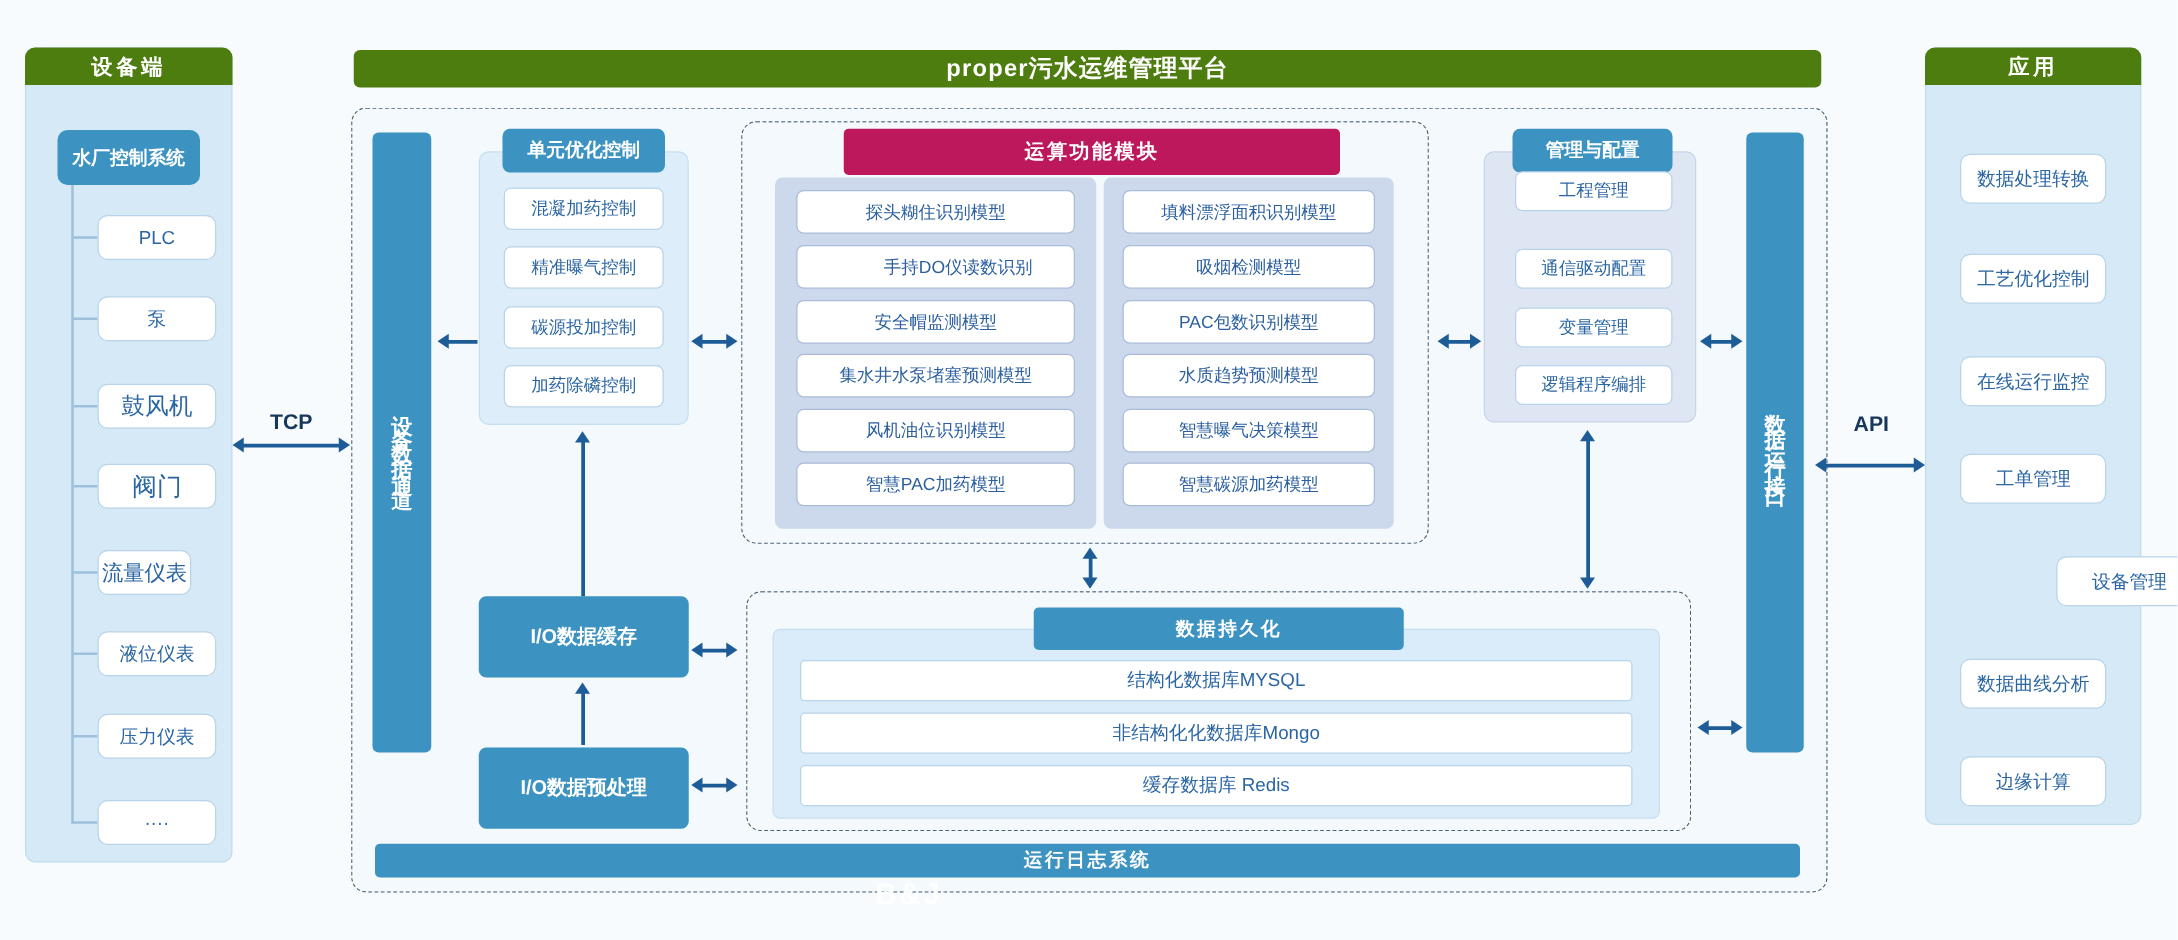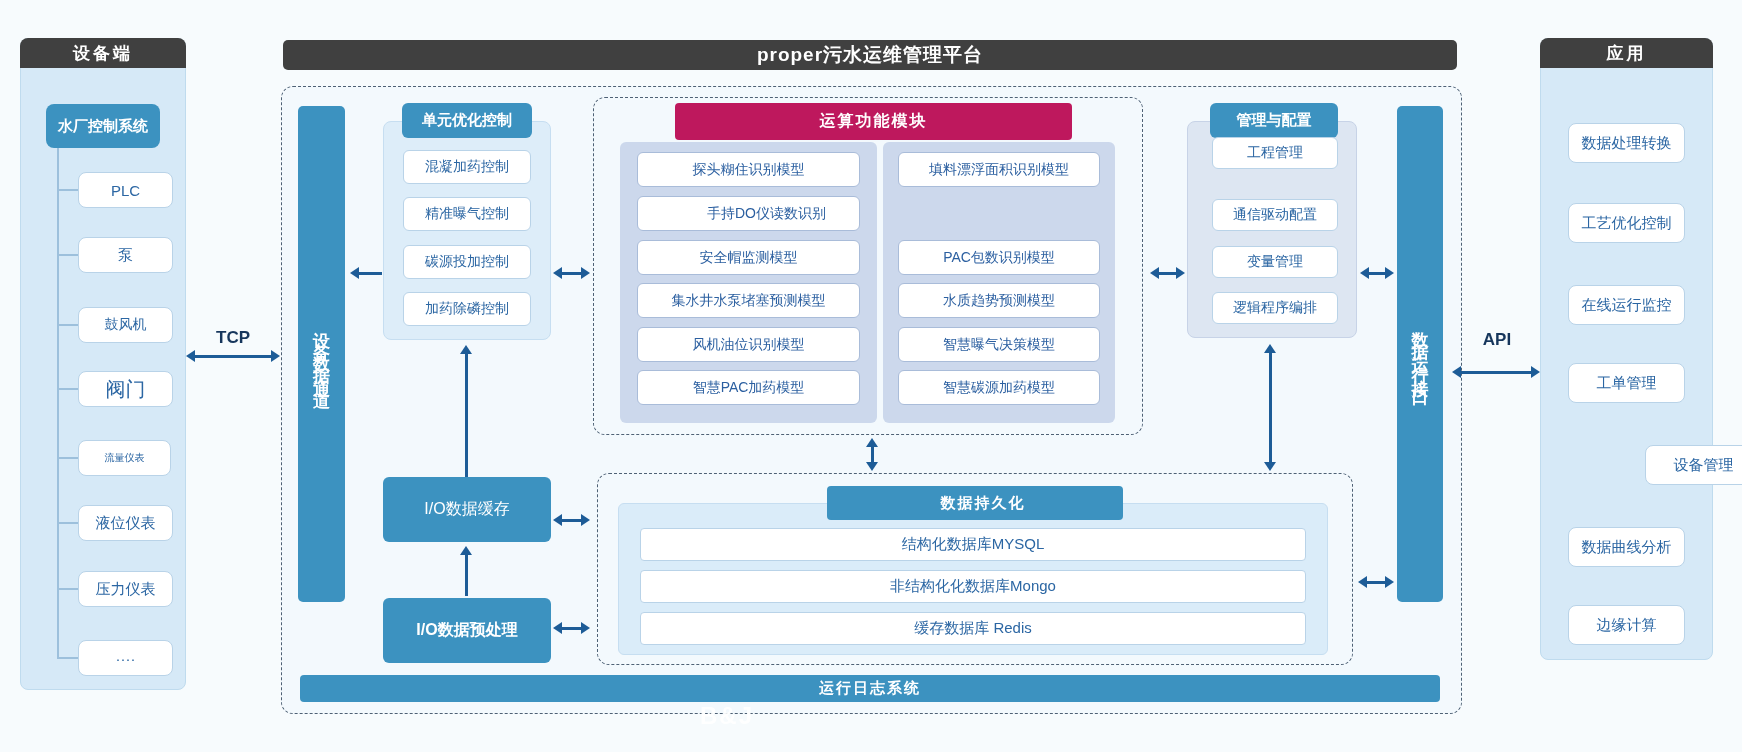--- a/index.html
+++ b/index.html
@@ -1,20 +1,20 @@
 <!DOCTYPE html>
 <html><head>
 <meta charset="utf-8">
 <style>
   html,body{margin:0;padding:0;background:#ffffff;}
   #canvas{position:relative;width:1742px;height:752px;background:#f7fbfd;
           font-family:"Liberation Sans",sans-serif;overflow:hidden;}
   .abs{position:absolute;box-sizing:border-box;}
   .flexc{display:flex;align-items:center;justify-content:center;text-align:center;}
-  .dark-hdr{background:#404040;color:#fff;font-weight:bold;letter-spacing:3px;}
+  .dark-hdr{background:#4d7c0f;color:#fff;font-weight:bold;letter-spacing:3px;}
   .teal{background:#3c92c0;color:#fff;}
   .white-box{background:#ffffff;border:1px solid #b9d3e8;border-radius:8px;color:#2b66a3;}
   .compute-box{background:#ffffff;border:1px solid #a9bcd9;border-radius:6px;color:#2b5fa0;}
   .panel{background:#d6e9f7;border:1px solid #bfdbee;border-radius:8px;}
   .container{background:#ddedf9;border:1px solid #c6def1;border-radius:8px;}
   .column{background:#ccd8ec;border-radius:6px;}
   .dashed{border:1.5px dashed #4e6175;border-radius:12px;}
   .vtext{writing-mode:vertical-lr;text-orientation:upright;letter-spacing:12px;
          font-weight:bold;font-size:17px;}
   .lbl{color:#16365c;font-weight:bold;font-size:17px;text-align:center;}
@@ -49,23 +49,23 @@
   <div class="abs tree" style="left:58px;top:254px;width:20px;height:2px;"></div>
   <div class="abs tree" style="left:58px;top:324px;width:20px;height:2px;"></div>
   <div class="abs tree" style="left:58px;top:388px;width:20px;height:2px;"></div>
   <div class="abs tree" style="left:58px;top:457px;width:20px;height:2px;"></div>
   <div class="abs tree" style="left:58px;top:522px;width:20px;height:2px;"></div>
   <div class="abs tree" style="left:58px;top:588px;width:20px;height:2px;"></div>
   <div class="abs tree" style="left:58px;top:657px;width:20px;height:2px;"></div>
 
   <div class="abs flexc white-box" style="left:78px;top:172px;width:95px;height:36px;font-size:15px;">PLC</div>
   <div class="abs flexc white-box" style="left:78px;top:237px;width:95px;height:36px;font-size:15px;">泵</div>
-  <div class="abs flexc white-box" style="left:78px;top:307px;width:95px;height:36px;font-size:14px;">鼓风机</div>
+  <div class="abs flexc white-box" style="left:78px;top:307px;width:95px;height:36px;font-size:19px;">鼓风机</div>
   <div class="abs flexc white-box" style="left:78px;top:371px;width:95px;height:36px;font-size:20px;">阀门</div>
-  <div class="abs flexc white-box" style="left:78px;top:440px;width:93px;height:36px;font-size:10px;">流量仪表</div>
+  <div class="abs flexc white-box" style="left:78px;top:440px;width:75px;height:36px;font-size:17px;">流量仪表</div>
   <div class="abs flexc white-box" style="left:78px;top:505px;width:95px;height:36px;font-size:15px;">液位仪表</div>
   <div class="abs flexc white-box" style="left:78px;top:571px;width:95px;height:36px;font-size:15px;">压力仪表</div>
   <div class="abs flexc white-box" style="left:78px;top:640px;width:95px;height:36px;font-size:15px;">····</div>
 
   <div class="abs lbl" style="left:186px;top:328px;width:94px;">TCP</div>
   <div class="abs arr h-arr" style="left:186px;top:349px;width:94px;">
     <div class="line"></div>
       <div class="head head-l"></div>
       <div class="head head-r"></div>
   </div>
@@ -77,36 +77,37 @@
     <span class="vtext">设备数据通道</span>
   </div>
 
   <div class="abs container" style="left:383px;top:121px;width:168px;height:219px;"></div>
   <div class="abs flexc teal" style="left:402px;top:103px;width:130px;height:35px;border-radius:6px;font-size:15px;font-weight:bold;">单元优化控制</div>
   <div class="abs flexc white-box" style="left:403px;top:150px;width:128px;height:34px;font-size:14px;border-radius:6px;">混凝加药控制</div>
   <div class="abs flexc white-box" style="left:403px;top:197px;width:128px;height:34px;font-size:14px;border-radius:6px;">精准曝气控制</div>
   <div class="abs flexc white-box" style="left:403px;top:245px;width:128px;height:34px;font-size:14px;border-radius:6px;">碳源投加控制</div>
   <div class="abs flexc white-box" style="left:403px;top:292px;width:128px;height:34px;font-size:14px;border-radius:6px;">加药除磷控制</div>
 
-  <div class="abs flexc teal" style="left:383px;top:477px;width:168px;height:65px;border-radius:6px;font-size:16px;font-weight:normal;">I/O数据缓存</div>
+  <div class="abs flexc teal" style="left:383px;top:477px;width:168px;height:65px;border-radius:6px;font-size:16px;font-weight:bold;">I/O数据缓存</div>
   <div class="abs flexc teal" style="left:383px;top:598px;width:168px;height:65px;border-radius:6px;font-size:16px;font-weight:bold;">I/O数据预处理</div>
 
   <div class="abs dashed" style="left:593px;top:97px;width:550px;height:338px;"></div>
   <div class="abs flexc" style="left:675px;top:103px;width:397px;height:37px;background:#be185d;color:#fff;font-weight:bold;font-size:16px;letter-spacing:2px;border-radius:4px;">运算功能模块</div>
   <div class="abs column" style="left:620px;top:142px;width:257px;height:281px;"></div>
   <div class="abs column" style="left:883px;top:142px;width:232px;height:281px;"></div>
 
   <div class="abs flexc compute-box" style="left:637px;top:152px;width:223px;height:35px;font-size:14px;">探头糊住识别模型</div>
   <div class="abs flexc compute-box" style="left:637px;top:196px;width:223px;height:35px;font-size:14px;padding-left:36px;">手持DO仪读数识别</div>
   <div class="abs flexc compute-box" style="left:637px;top:240px;width:223px;height:35px;font-size:14px;">安全帽监测模型</div>
   <div class="abs flexc compute-box" style="left:637px;top:283px;width:223px;height:35px;font-size:14px;">集水井水泵堵塞预测模型</div>
   <div class="abs flexc compute-box" style="left:637px;top:327px;width:223px;height:35px;font-size:14px;">风机油位识别模型</div>
   <div class="abs flexc compute-box" style="left:637px;top:370px;width:223px;height:35px;font-size:14px;">智慧PAC加药模型</div>
 
   <div class="abs flexc compute-box" style="left:898px;top:152px;width:202px;height:35px;font-size:14px;">填料漂浮面积识别模型</div>
+  <div class="abs flexc compute-box" style="left:898px;top:196px;width:202px;height:35px;font-size:14px;">吸烟检测模型</div>
   <div class="abs flexc compute-box" style="left:898px;top:240px;width:202px;height:35px;font-size:14px;">PAC包数识别模型</div>
   <div class="abs flexc compute-box" style="left:898px;top:283px;width:202px;height:35px;font-size:14px;">水质趋势预测模型</div>
   <div class="abs flexc compute-box" style="left:898px;top:327px;width:202px;height:35px;font-size:14px;">智慧曝气决策模型</div>
   <div class="abs flexc compute-box" style="left:898px;top:370px;width:202px;height:35px;font-size:14px;">智慧碳源加药模型</div>
 
   <div class="abs" style="left:1187px;top:121px;width:170px;height:217px;background:#dde6f2;border:1px solid #c7d3e7;border-radius:8px;"></div>
   <div class="abs flexc teal" style="left:1210px;top:103px;width:128px;height:35px;border-radius:6px;font-size:15px;font-weight:bold;">管理与配置</div>
   <div class="abs flexc white-box" style="left:1212px;top:137px;width:126px;height:32px;font-size:14px;border-radius:6px;">工程管理</div>
   <div class="abs flexc white-box" style="left:1212px;top:199px;width:126px;height:32px;font-size:14px;border-radius:6px;">通信驱动配置</div>
   <div class="abs flexc white-box" style="left:1212px;top:246px;width:126px;height:32px;font-size:14px;border-radius:6px;">变量管理</div>

